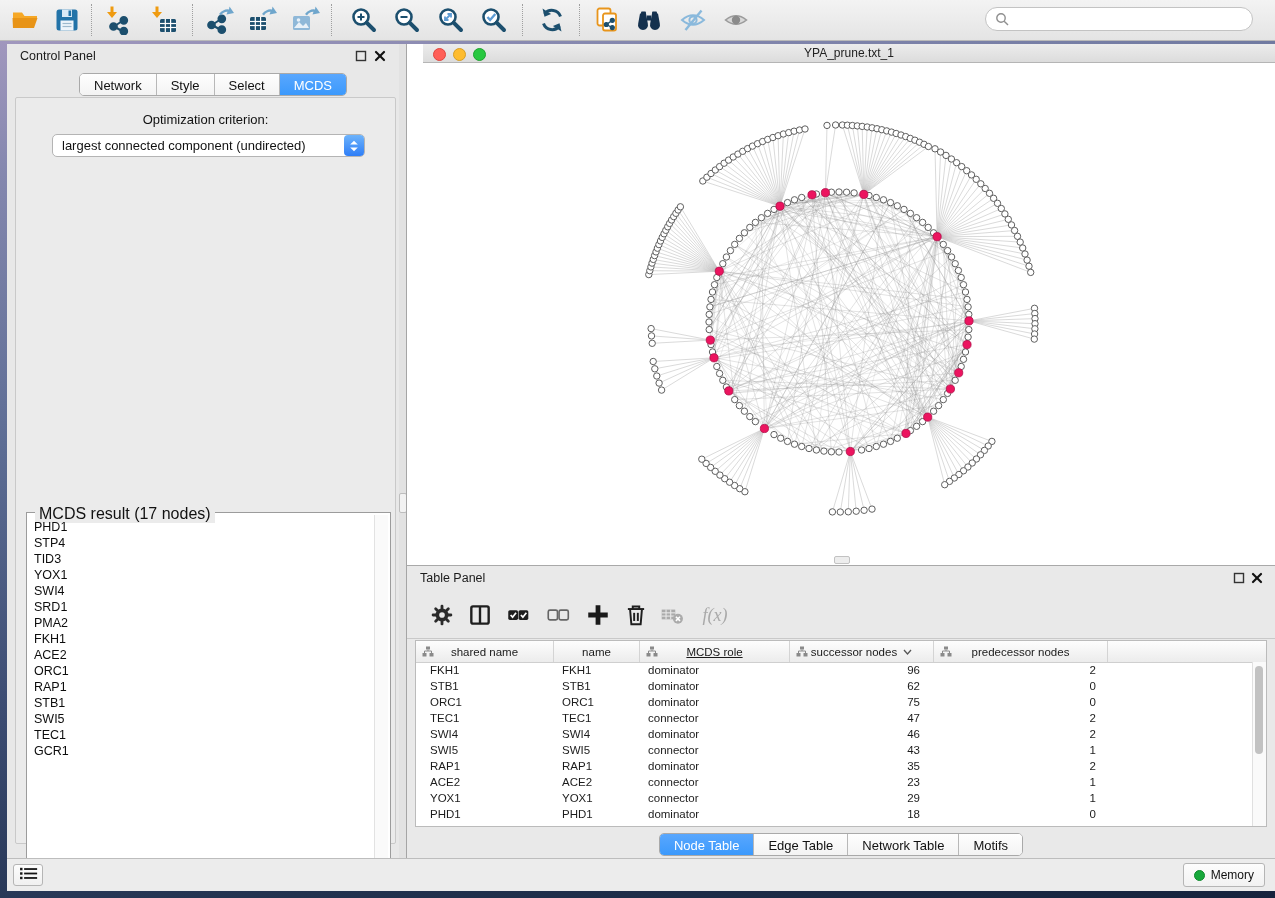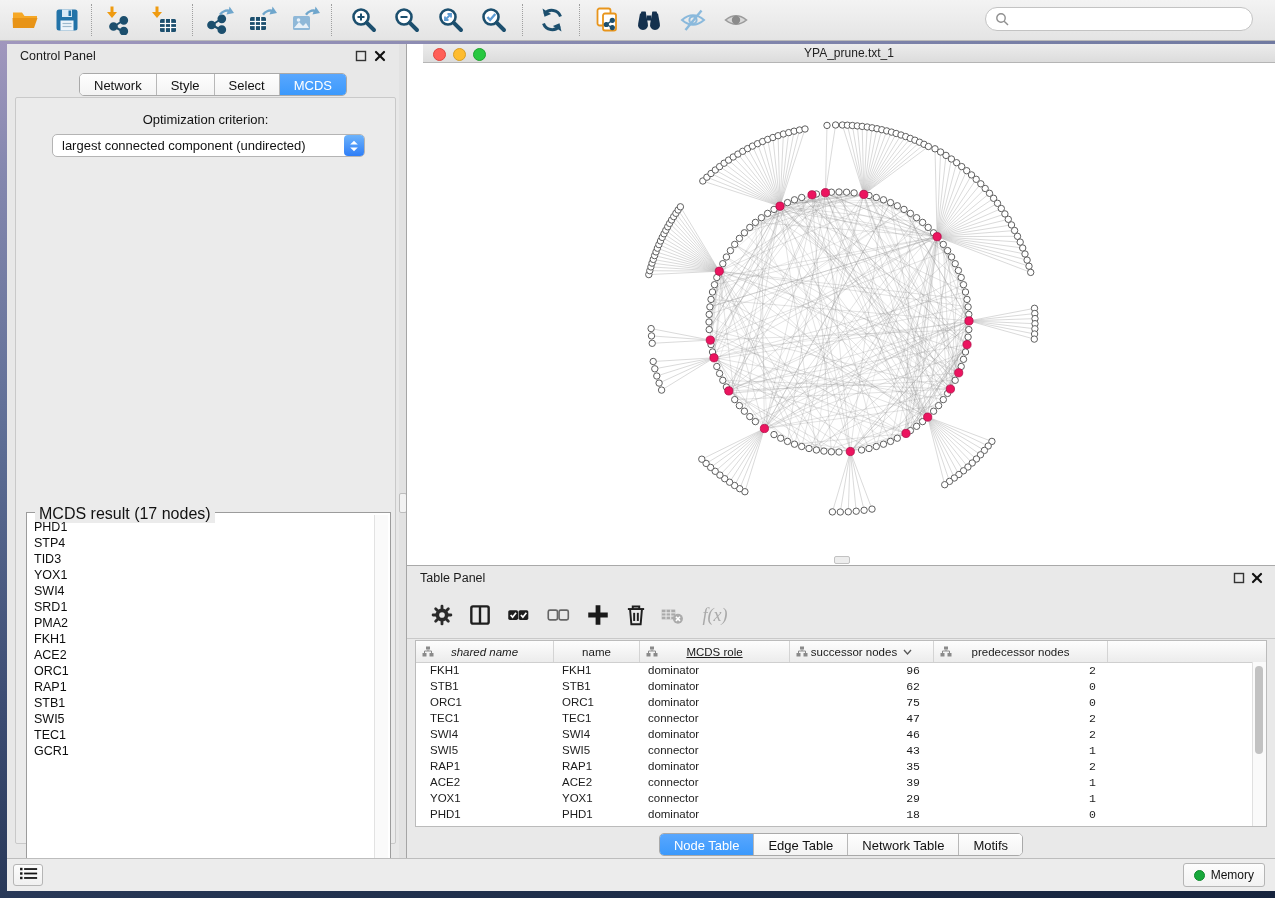--- a/index.html
+++ b/index.html
@@ -56,21 +56,21 @@
   .tp-btn{position:absolute;top:12px;width:26px;height:26px;border:none;background:transparent;padding:0;cursor:pointer;}
   .fx-label{font-family:"Liberation Serif","DejaVu Serif",serif;font-style:italic;font-size:18px;color:#a9a9a9;}
   .ttable{position:absolute;left:8px;top:74px;width:852px;height:187px;background:#fff;border:1px solid #bbb;box-sizing:border-box;overflow:hidden;}
   .thead{position:absolute;left:0;top:0;right:0;height:21px;display:flex;background:linear-gradient(#fdfdfd,#ececec);border-bottom:1px solid #cfcfcf;}
   .hcell{position:relative;display:flex;align-items:center;justify-content:center;border-right:1px solid #d4d4d4;font-size:11.5px;color:#1a1a1a;box-sizing:border-box;cursor:pointer;}
   .hcell .shared-ic{position:absolute;left:6px;top:5px;}
   .hcell .sort-ic{margin-left:6px;}
   .tbody{position:absolute;left:0;top:21px;right:13px;bottom:0;}
   .trow{display:flex;height:16px;align-items:center;cursor:default;}
   .tcell{font-size:11.5px;color:#1c1c1c;box-sizing:border-box;white-space:nowrap;overflow:hidden;}
-  .tcell.num{text-align:right;font-family:Liberation Mono, monospace;}
+  .tcell.num{text-align:right;}
   .t-scroll{position:absolute;top:21px;right:0;bottom:0;width:13px;background:#fafafa;border-left:1px solid #e0e0e0;}
   .t-thumb{position:absolute;left:2px;top:4px;width:8px;height:88px;background:#c2c2c2;border-radius:4px;}
   .bottom-tabs-wrap{position:absolute;left:0;right:0;top:267px;display:flex;justify-content:center;}
   
   .status-bar{left:7px;top:858px;width:1268px;height:32px;background:#ececec;border-top:1px solid #bdbdbd;}
   .sb-list-btn{position:absolute;left:6px;top:5px;width:30px;height:22px;background:linear-gradient(#fdfdfd,#f0f0f0);border:1px solid #b5b5b5;border-radius:3px;cursor:pointer;padding:2px 5px;box-sizing:border-box;}
   .memory-btn{position:absolute;right:10px;top:4px;height:24px;background:linear-gradient(#fdfdfd,#f2f2f2);border:1px solid #b5b5b5;border-radius:3px;display:flex;align-items:center;gap:6px;padding:0 10px;font-size:12px;color:#111;cursor:pointer;font-family:inherit;}
   .memory-dot{width:11px;height:11px;border-radius:50%;background:var(--green,#17a83b);border:1px solid #0f8a2d;box-sizing:border-box;}
 </style>
 </head>
@@ -978,21 +978,21 @@
             <line x1="6.5" y1="7" x2="6.5" y2="16"></line>
             <line x1="10.8" y1="7" x2="10.8" y2="16"></line>
           </g>
           <circle cx="17.5" cy="15.5" r="4.6" fill="#ababab"></circle>
           <path d="M15.6 13.6l3.8 3.8M19.4 13.6l-3.8 3.8" stroke="#fff" stroke-width="1.5"></path>
         </svg></button>
     <button class="tp-btn" style="left:288px;width:40px"><span class="fx-label">f(x)</span></button>
   </div>
   <div class="ttable">
     <div class="thead" id="thead">
-        <div class="hcell" style="width: 138px; font-style: italic;">
+        <div class="hcell" style="width: 138px;">
           <svg class="shared-ic" width="12" height="11" viewBox="0 0 12 11">
             <g fill="#8a8a8a">
               <rect x="4" y="0.5" width="4" height="3"></rect>
               <rect x="0.5" y="7" width="4" height="3.5"></rect>
               <rect x="7.5" y="7" width="4" height="3.5"></rect>
             </g>
             <path d="M6 3.5V5M2.5 7V5h7v2" stroke="#8a8a8a" fill="none" stroke-width="1"></path>
           </svg>
           <span>shared name</span>
         </div>
@@ -1084,21 +1084,21 @@
           <div class="tcell" style="width: 138px; padding-left: 14px;">RAP1</div>
           <div class="tcell" style="width: 86px; padding-left: 8px;">RAP1</div>
           <div class="tcell" style="width: 150px; padding-left: 8px;">dominator</div>
           <div class="tcell num" style="width: 144px; padding-right: 14px;">35</div>
           <div class="tcell num" style="width: 174px; padding-right: 12px;">2</div>
         </div>
         <div class="trow">
           <div class="tcell" style="width: 138px; padding-left: 14px;">ACE2</div>
           <div class="tcell" style="width: 86px; padding-left: 8px;">ACE2</div>
           <div class="tcell" style="width: 150px; padding-left: 8px;">connector</div>
-          <div class="tcell num" style="width: 144px; padding-right: 14px;">39</div>
+          <div class="tcell num" style="width: 144px; padding-right: 14px;">23</div>
           <div class="tcell num" style="width: 174px; padding-right: 12px;">1</div>
         </div>
         <div class="trow">
           <div class="tcell" style="width: 138px; padding-left: 14px;">YOX1</div>
           <div class="tcell" style="width: 86px; padding-left: 8px;">YOX1</div>
           <div class="tcell" style="width: 150px; padding-left: 8px;">connector</div>
           <div class="tcell num" style="width: 144px; padding-right: 14px;">29</div>
           <div class="tcell num" style="width: 174px; padding-right: 12px;">1</div>
         </div>
         <div class="trow">

